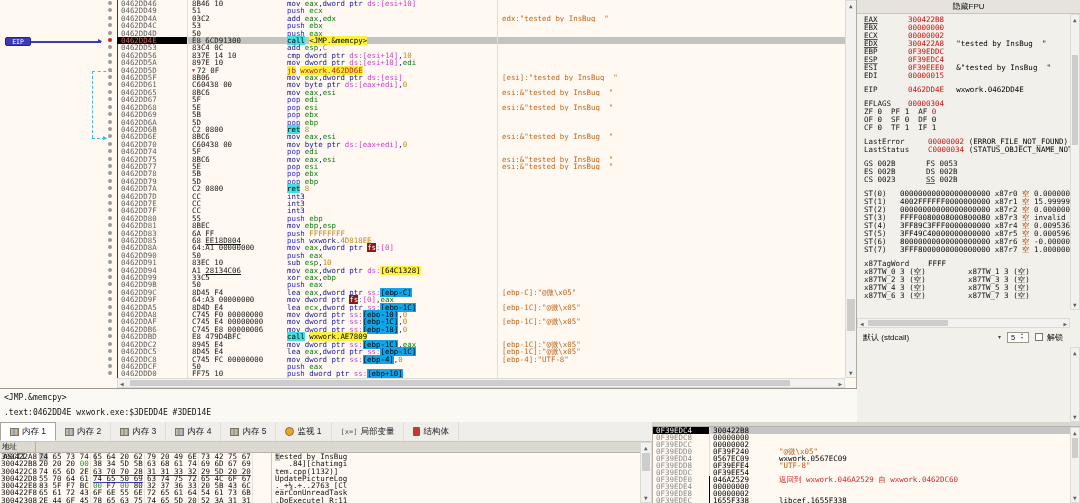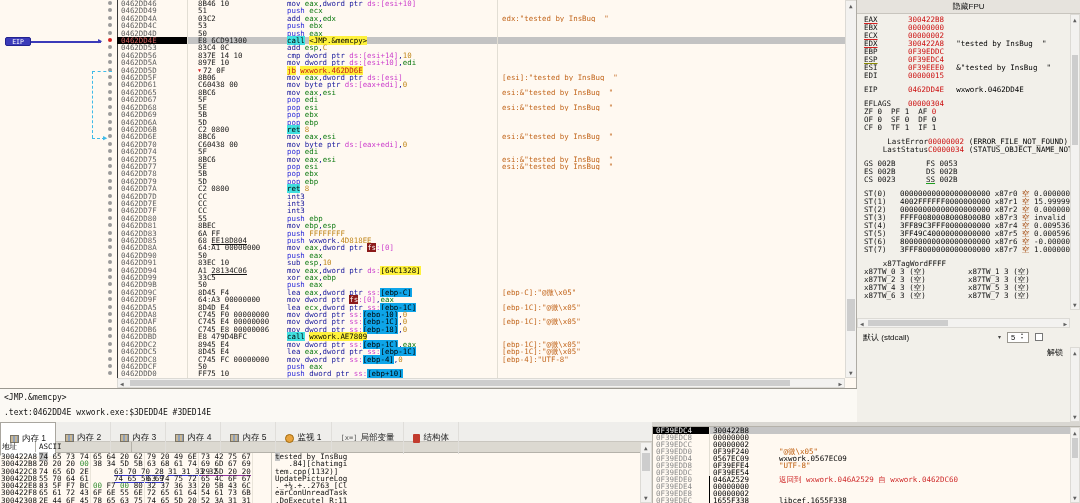--- a/index.html
+++ b/index.html
@@ -6,21 +6,21 @@
   .screen{position:relative;width:1080px;height:503px;overflow:hidden;background:#EFEDE8;
           font-family:"DejaVu Sans Mono",monospace;color:#111;}
   
   .disasm{position:absolute;left:0;top:0;width:857px;height:388px;background:#FFF9F1;
           border-right:1px solid #AEABA4;box-sizing:border-box;overflow:hidden;}
   .drow{height:7.42px;line-height:7.4px;font-size:7.4px;white-space:pre;display:flex;}
   .gut{width:117px;flex:none;text-align:right;padding-right:5px;box-sizing:border-box;}
   .dot{display:inline-block;width:4px;height:4px;border-radius:50%;background:#9A9A9A;margin-bottom:1px;}
   .drow.eip .dot{background:#D42222;}
   .addr{width:70px;flex:none;color:#5E5E5E;border-left:1px solid #3A3A3A;padding-left:3px;box-sizing:border-box;}
-  .bytes{width:96px;flex:none;color:#161616;padding-left:10px;border-left:1px solid #E2DED4;box-sizing:border-box;}
+  .bytes{width:96px;flex:none;color:#161616;padding-left:4px;border-left:1px solid #E2DED4;box-sizing:border-box;}
   .instr{width:214px;flex:none;padding-left:4px;box-sizing:border-box;color:#14149B;}
   .cmt{flex:1;color:#C2661C;padding-left:4px;border-left:1px solid #E2DED4;box-sizing:border-box;overflow:hidden;}
   .drow.eip .addr{background:#000;color:#CC5A5A;border-left-color:#000;}
   .drow.eip .bytes,.drow.eip .instr,.drow.eip .cmt{background:#C3C3C3;}
   .mn{color:#14149B;} .mp{color:#2727D8;}
   .mc{background:#42E0E0;color:#000;margin-top:44px;} .mj{background:#FFF23C;color:#C41818;}
   .opj{background:#FFF23C;color:#C41818;} .opc{background:#FFF23C;color:#000;}
   .rg{color:#0E7A12;} .mem{color:#CC3FCC;} .num{color:#C08619;}
   .hm-cyan{background:#0ea5e9;color:#000;} .hm-yel{background:#FFF23C;color:#000;}
   .fsr{background:#8B1A1A;color:#FFF;} .ub{text-decoration:underline;}
@@ -43,63 +43,63 @@
   .il{position:absolute;left:4px;top:4px;} .il2{position:absolute;left:4px;top:19px;}
   
   .regs{position:absolute;left:857px;top:0;width:223px;height:422px;background:#F2F0EA;}
   .regs-title{height:13px;background:#E6E3DD;border-bottom:1px solid #C8C5BE;text-align:center;
               font-size:8px;line-height:13px;font-family:"Liberation Sans",sans-serif;}
   #reglist{position:absolute;left:0;top:16px;width:213px;}
   .rrow{height:8px;line-height:8px;font-size:7.5px;padding-left:7px;white-space:pre;}
   .rrow.gap{height:6px;}
   .rn{display:inline-block;min-width:44px;}
   .rn2{display:inline-block;min-width:36px;}
-  .rn3{display:inline-block;min-width:64px;text-align:right;}
+  .rn3{display:inline-block;min-width:64px;}
   .half{display:inline-block;min-width:62px;} .half2{display:inline-block;min-width:104px;}
   .u-red{text-decoration:underline;text-decoration-color:#D42222;}
   .u-olive{text-decoration:underline;text-decoration-color:#8A8A00;}
   .u-green{text-decoration:underline;text-decoration-color:#1E9E1E;}
   .rv{color:#CC1111;} .bk{color:#000;}
   .rc{display:inline-block;margin-left:12px;color:#000;}
   .tag{color:#A04000;}
   .conv{position:absolute;left:0;top:330px;width:223px;height:15px;font-size:8px;
         font-family:"Liberation Sans",sans-serif;line-height:15px;}
   .conv .lbl{padding-left:6px;}
   .caret{position:absolute;left:141px;top:0;font-size:6px;color:#444;}
   .spin{position:absolute;left:150px;top:2px;width:22px;height:11px;background:#FFF;border:1px solid #9A978F;
         box-sizing:border-box;font-size:7.5px;line-height:9px;padding-left:3px;}
   .spin-arrows{position:absolute;right:1px;top:-1px;font-size:4px;color:#555;line-height:4px;display:inline-block;width:6px;}
   .chk{position:absolute;left:178px;top:3px;width:8px;height:8px;background:#FFF;border:1px solid #777;box-sizing:border-box;}
-  .chklbl{position:absolute;left:190px;top:15px;}
+  .chklbl{position:absolute;left:190px;top:0;}
   #args{position:absolute;left:0;top:347px;width:213px;height:75px;background:#FFF9F1;border-top:1px solid #C8C5BE;box-sizing:border-box;}
   .arow{height:7.6px;line-height:7.6px;font-size:7.5px;padding-left:3px;white-space:pre;}
   .arow.sel{background:#C6C6C6;}
   .qstr{color:#C06010;}
   
   .bottom{position:absolute;left:0;top:422px;width:1080px;height:81px;background:#D9D7D2;}
   .dump{position:absolute;left:0;top:0;width:652px;height:81px;background:#FFF9F1;}
   .tabs{height:20px;background:#EFEEEB;border-bottom:1px solid #C9C6BF;display:flex;align-items:stretch;
         font-family:"Liberation Sans",sans-serif;font-size:8.5px;box-sizing:border-box;}
-  .tab{display:flex;align-items:center;gap:3px;padding:16px 9px;color:#222;border-right:1px solid #E0DEDA;}
+  .tab{display:flex;align-items:center;gap:3px;padding:8px 9px;color:#222;border-right:1px solid #E0DEDA;}
   .tab.active{background:#FFF;border:1px solid #A9A69F;border-bottom:1px solid #FFF;}
   .ic-mem{width:9px;height:8px;border:1px solid #7A7466;box-sizing:border-box;
           background:repeating-linear-gradient(90deg,#C9B795 0 2px,#8FA0B8 2px 4px);}
   .ic-watch{width:9px;height:9px;border-radius:50%;background:#E8A33D;border:1px solid #A06A10;box-sizing:border-box;}
   .ic-locals{font-size:7px;color:#555;font-family:"DejaVu Sans Mono",monospace;}
   .ic-struct{width:7px;height:9px;background:#C23B2E;border-radius:1px;}
-  .dhead{height:11px;background:#DCD9D1;border-bottom:1px solid #B5B2AA;font-size:7.5px;line-height:10px;display:flex;box-sizing:border-box;}
+  .dhead{height:11px;background:#DCD9D1;border-bottom:1px solid #B5B2AA;font-size:7.5px;line-height:10px;display:flex;box-sizing:border-box;flex-direction:column;}
   .dh1{width:36px;flex:none;padding-left:2px;border-right:1px solid #B5B2AA;box-sizing:border-box;}
   .dh2{width:234px;flex:none;padding-left:2px;border-right:1px solid #B5B2AA;box-sizing:border-box;}
   .dh3{width:96px;flex:none;padding-left:3px;border-right:1px solid #B5B2AA;box-sizing:border-box;}
   .drow2{height:7.3px;line-height:7.3px;font-size:7.5px;display:flex;white-space:pre;}
   .daddr{width:36px;flex:none;padding-left:1px;}
   .dhex{width:234px;flex:none;display:flex;}
   .grp{width:54px;flex:none;border-right:1px solid #EAE5DA;padding-left:2px;box-sizing:border-box;}
   .gu{display:inline-block;}
-  .ul-blue{border-bottom:1px solid #3A3ACF;margin-left:21px;} .ul-purple{border-bottom:1px solid #9033A0;}
+  .ul-blue{border-bottom:1px solid #3A3ACF;} .ul-purple{border-bottom:1px solid #9033A0;}
   .ul-red{border-bottom:1px solid #CF2B2B;} .ul-green{border-bottom:1px solid #2E8B2E;}
   .b0{color:#2E8B2E;} .selb{background:#C4C4C4;}
   .dascii{width:96px;flex:none;padding-left:3px;border-left:1px solid #CBC8C0;box-sizing:border-box;}
   .stack{position:absolute;left:652px;top:4px;width:428px;height:77px;background:#FFF9F1;
          border-top:1px solid #B5B2AA;border-left:1px solid #B5B2AA;box-sizing:border-box;overflow:hidden;}
   .srow{height:7.05px;line-height:7px;font-size:7.5px;display:flex;white-space:pre;}
   .saddr{width:56px;flex:none;color:#8B8B8B;padding-left:3px;box-sizing:border-box;}
   .sval{width:60px;flex:none;color:#000;border-left:1px solid #E2DED4;padding-left:3px;box-sizing:border-box;}
   .scmt{flex:1;padding-left:10px;color:#000;overflow:hidden;}
   .srow.sel{background:#C6C6C6;} .srow.sel .saddr{background:#000;color:#E8E8E8;}

